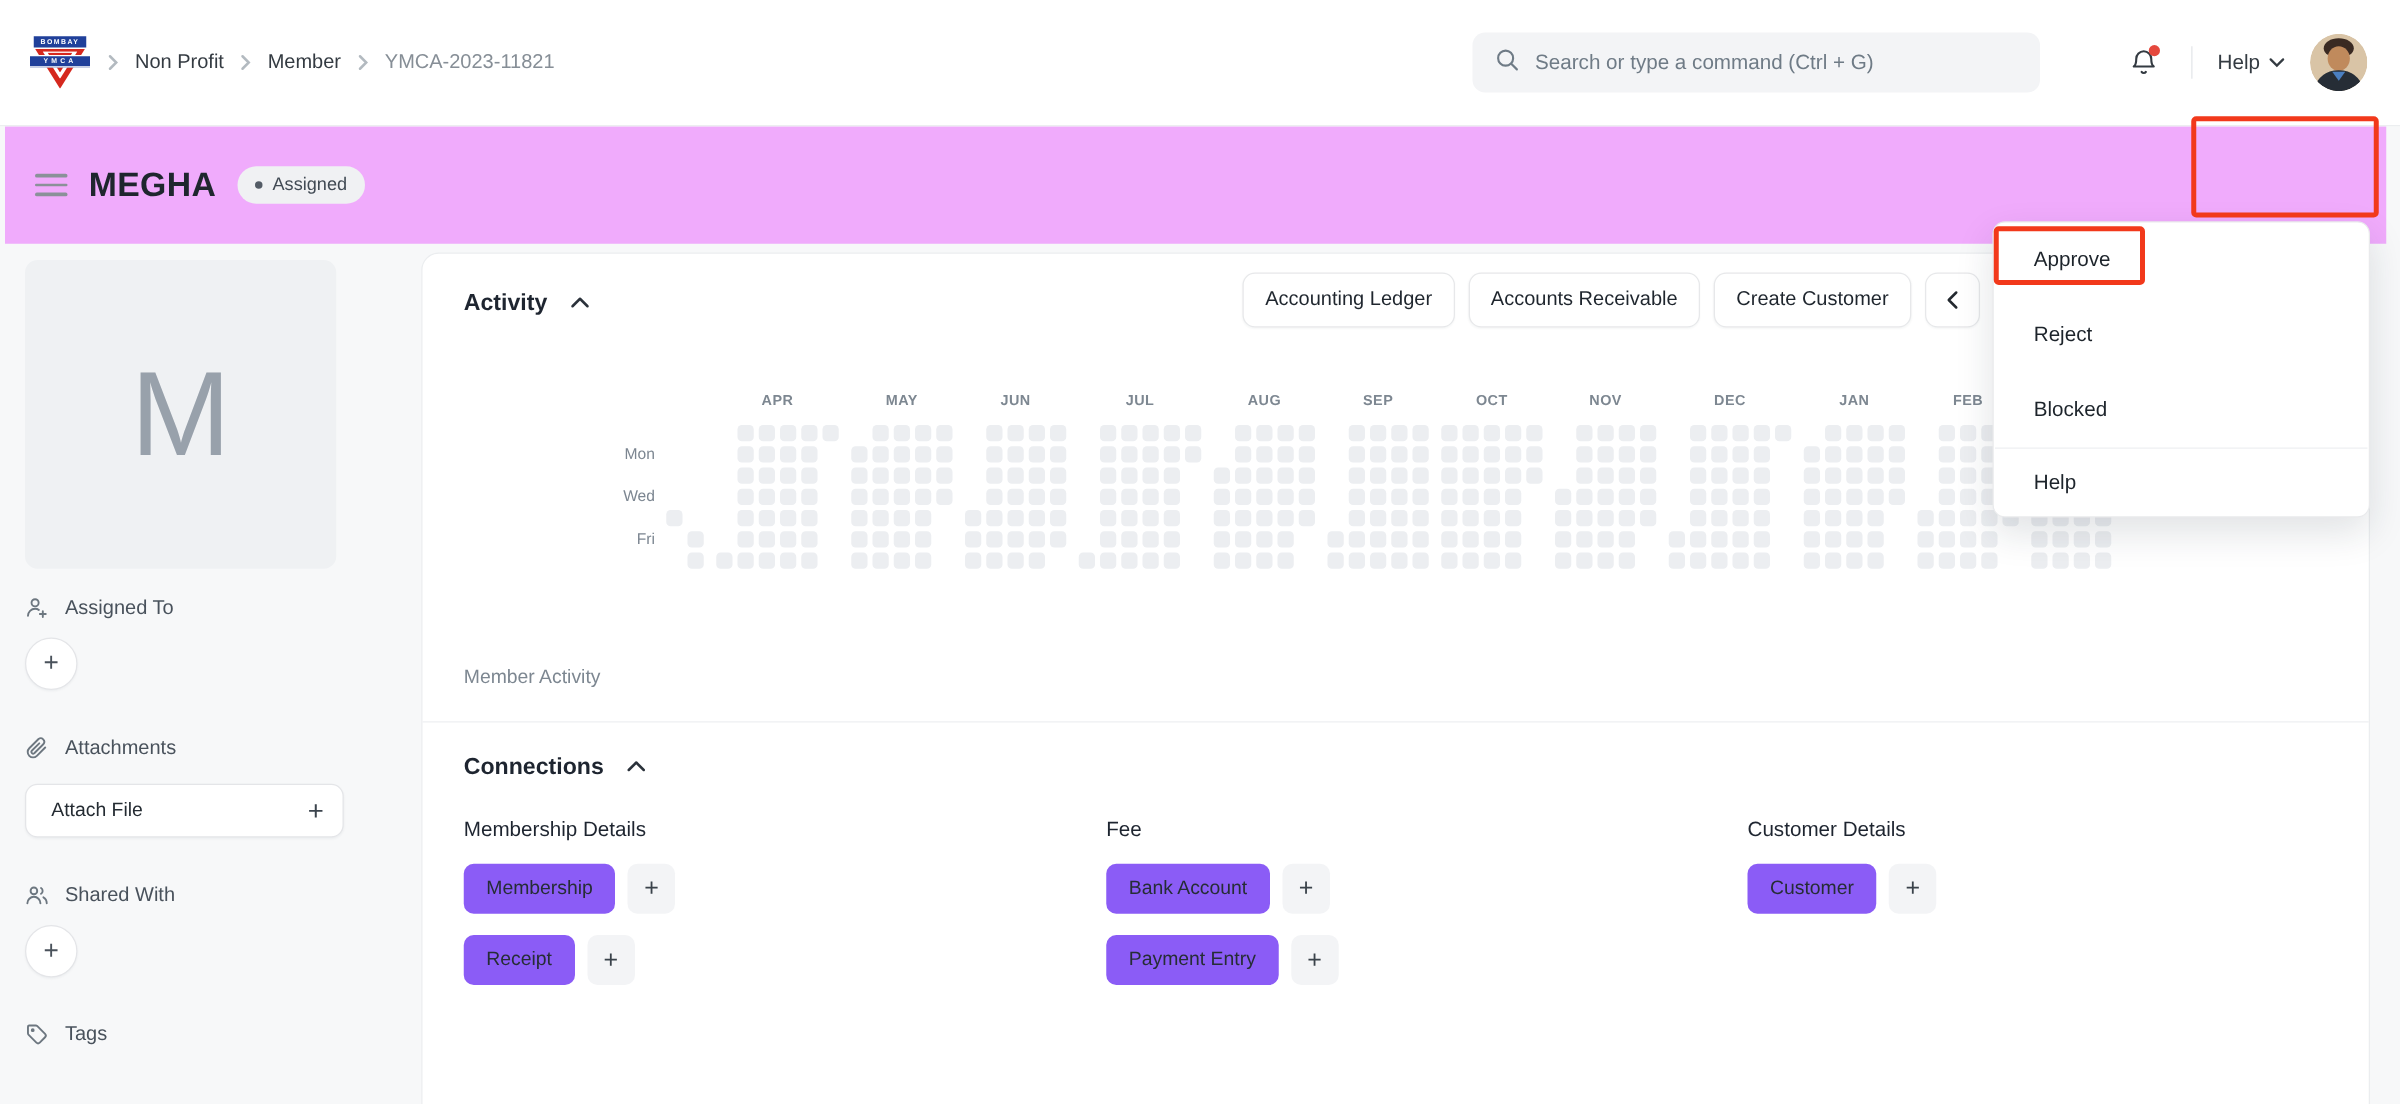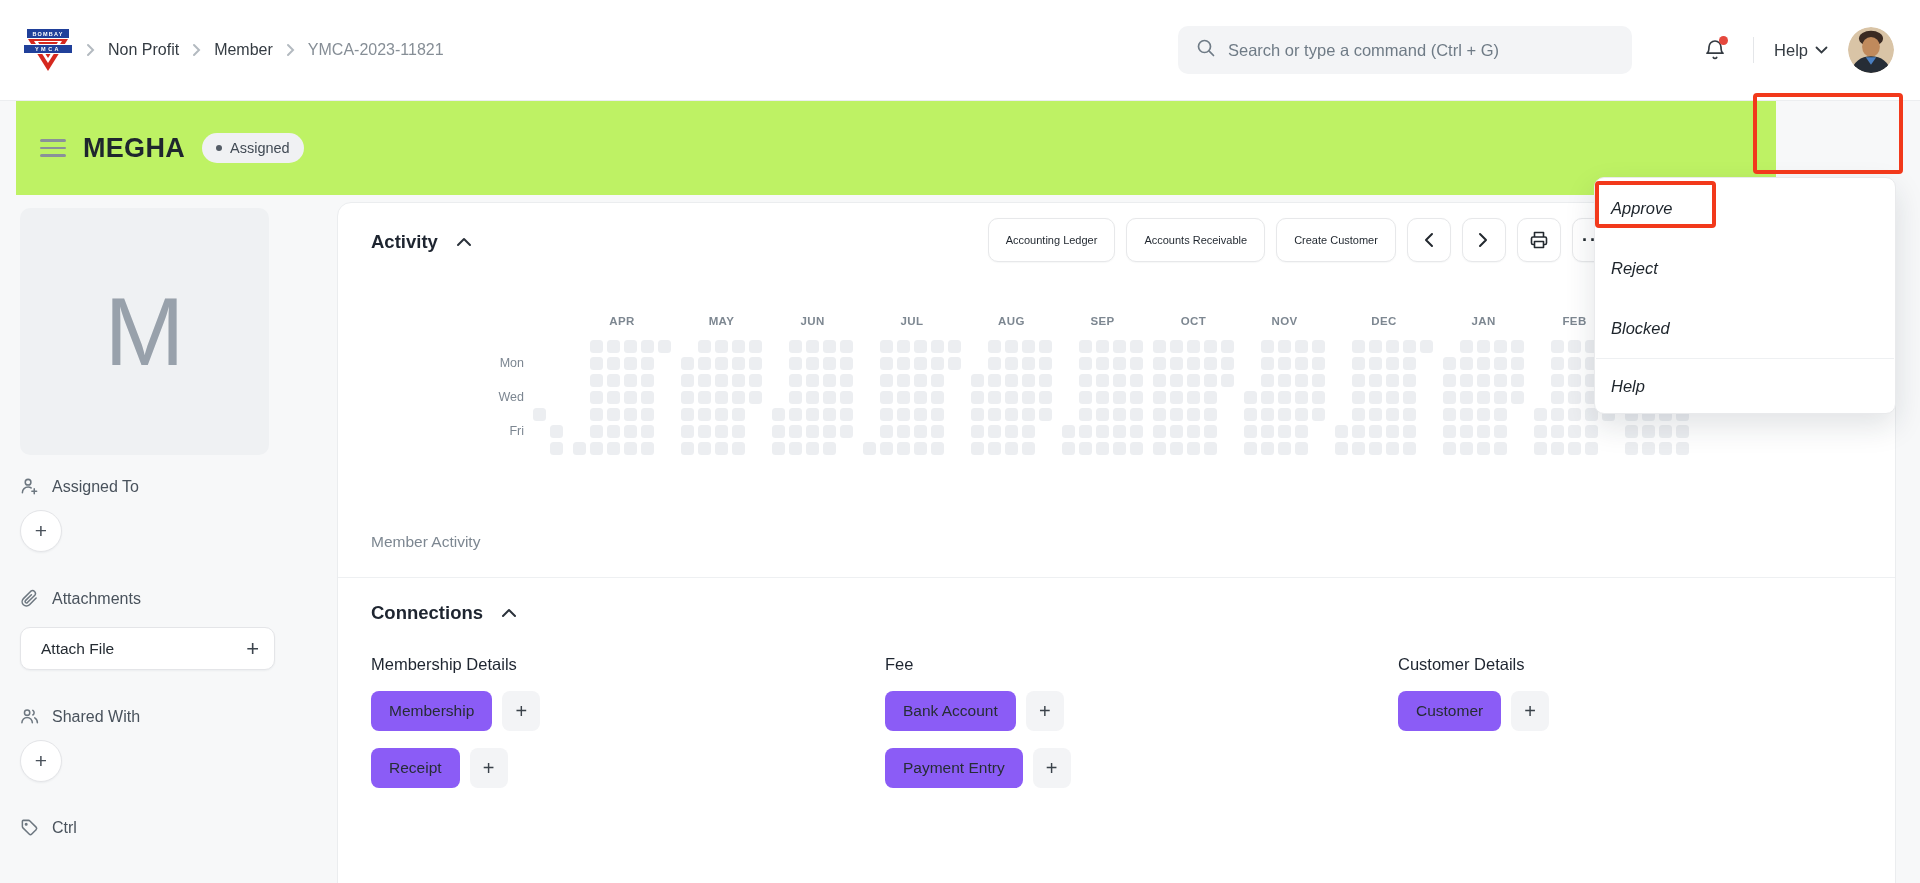--- a/index.html
+++ b/index.html
@@ -39,32 +39,32 @@
   .nav-right { position:absolute; right:26px; top:0; height:100px; display:flex; align-items:center; gap:20px; }
   .bell-btn { position:relative; background:none; border:none; color:#343b42; width:36px; height:36px;
     display:flex; align-items:center; justify-content:center; }
   .bell-dot { position:absolute; right:5px; top:4px; width:9px; height:9px; border-radius:50%; background:#e5483d; }
   .nav-divider { width:1px; height:26px; background:#e4e6e9; }
   .help-btn { background:none; border:none; display:flex; align-items:center; gap:7px; font-size:16.5px; color:#343b42; }
   .avatar-btn { border:none; background:none; padding:0; width:46px; height:46px; border-radius:50%; overflow:hidden; }
   .avatar-btn svg { display:block; }
 
   
-  .page-head { position:absolute; left:16px; top:101px; width:1760px; height:94px; background:#bef264; z-index:15; }
+  .page-head { position:absolute; left:4px; top:101px; width:1905px; height:94px; background:#f0abfc; z-index:15; }
   .head-left { position:absolute; left:24px; top:0; height:94px; display:flex; align-items:center; gap:17px; }
   .hamburger { background:none; border:none; width:26px; display:flex; flex-direction:column; gap:5px; padding:2px 0; }
   .hamburger span { height:2.6px; background:#8a9199; border-radius:2px; display:block; }
   .page-title { font-size:27px; font-weight:bold; color:#1f262e; letter-spacing:.3px; }
   .status-badge { height:30px; background:#f0f1f3; border-radius:15px; display:flex; align-items:center;
     gap:8px; padding:0 14px; font-size:14.5px; color:#414a54; }
   .status-dot { width:6px; height:6px; border-radius:50%; background:#545c66; }
 
   .head-toolbar { position:absolute; right:27px; top:117px; display:flex; align-items:center; gap:11px; }
   .tb-btn { height:44px; background:#fff; border:1px solid #e7e8ea; border-radius:10px; padding:0 17px;
-    font-size:11px; color:#1f262e; box-shadow:0 .5px 1.5px rgba(25,39,52,.04); }
+    font-size:16px; color:#1f262e; box-shadow:0 .5px 1.5px rgba(25,39,52,.04); }
   .tb-icon-btn { width:44px; height:44px; background:#fff; border:1px solid #e7e8ea; border-radius:10px;
     display:flex; align-items:center; justify-content:center; color:#23292f; box-shadow:0 .5px 1.5px rgba(25,39,52,.04); }
   .tb-icon-btn.dots { font-size:18px; letter-spacing:2px; color:#23292f; font-weight:bold; }
   .actions-btn { height:42px; margin-left:10px; background:#2d8fef; border:none; border-radius:10px; padding:0 16px 0 20px;
     color:#fff; font-size:16.5px; display:flex; align-items:center; gap:10px; }
 
   
   .content-bg { position:absolute; left:0; top:195px; width:1920px; height:688px; background:#f7f8f9; }
 
   .sidebar { position:absolute; left:0; top:195px; width:337px; height:688px; padding:13px 0 0 20px; }
@@ -105,21 +105,21 @@
   .connections { margin-top:24px; }
   .connections-grid { display:grid; grid-template-columns:514px 513px 1fr; margin-top:31px; }
   .conn-heading { font-size:16.5px; font-weight:500; color:#1e2530; }
   .conn-row { display:flex; gap:10px; margin-top:17px; height:40px; }
   .conn-pill { background:#8b5cf6; border:none; border-radius:8px; padding:0 18px; font-size:15.5px; color:#262d35; }
   .conn-plus { background:#f3f4f6; border:none; border-radius:8px; width:38px; font-size:20px; font-weight:300; color:#3a424a; }
 
   
   .dropdown { position:absolute; left:1594px; top:177px; width:302px; background:#fff; border:1px solid #e9eaec;
     border-radius:10px; box-shadow:0 12px 30px rgba(25,39,52,.13); z-index:50; padding:0; list-style:none; }
-  .dropdown li { height:60px; display:flex; align-items:center; padding:0 16px; font-size:16.5px; color:#1d242b; cursor:pointer;font-style:italic; }
+  .dropdown li { height:60px; display:flex; align-items:center; padding:0 32px; font-size:16.5px; color:#1d242b; cursor:pointer; }
   .dropdown li.short { height:54px; }
   .dd-divider { border-bottom:1px solid #eef0f2; margin:0 1px; }
 
   
   .anno { position:absolute; border:4px solid #f2391b; border-radius:4px; z-index:60; pointer-events:none; }
   .anno-actions { left:1753px; top:93px; width:150px; height:81px; }
   .anno-approve { left:1595px; top:181px; width:121px; height:47px; }
 </style>
 </head>
 <body>
@@ -291,21 +291,21 @@
   </div>
   <button class="plus-circle" style="margin-top:14px">+</button>
 
   <div class="side-label" style="margin-top:36px">
     <span class="s-icon">
       <svg width="19" height="19" viewBox="0 0 20 20" fill="none" stroke="currentColor" stroke-width="1.6" stroke-linecap="round" stroke-linejoin="round">
           <path d="M2.5 9V3.5A1 1 0 0 1 3.5 2.5H9a2 2 0 0 1 1.4.6l6.5 6.5a2 2 0 0 1 0 2.8l-4.5 4.5a2 2 0 0 1-2.8 0L3.1 10.4A2 2 0 0 1 2.5 9z"></path>
           <circle cx="6.5" cy="6.5" r=".8" fill="currentColor"></circle>
         </svg>
     </span>
-    <span>Ctrl</span>
+    <span>Tags</span>
   </div>
 </aside>
 
 <main class="panel">
 
   <section style="padding-top:28px">
     <div class="section-heading">
       <span>Activity</span>
       <button class="collapse-btn">
         <svg width="16" height="10" viewBox="0 0 16 10" fill="none" stroke="currentColor" stroke-width="2" stroke-linecap="round" stroke-linejoin="round">

